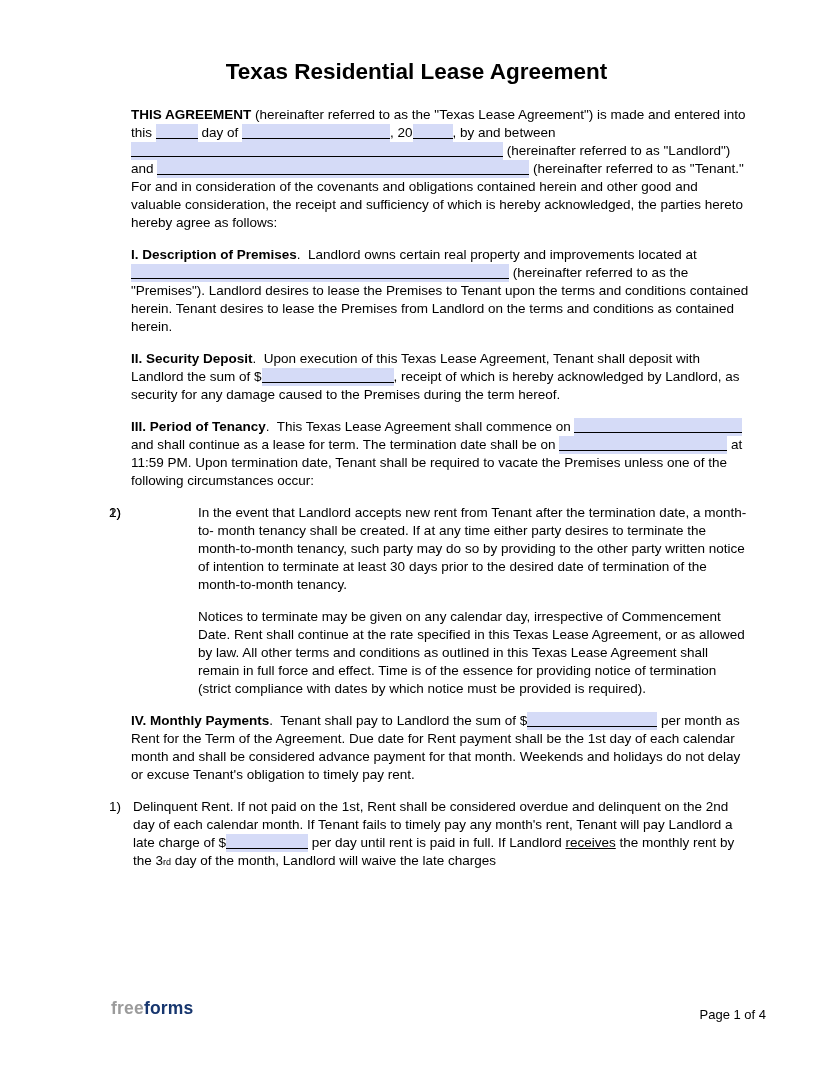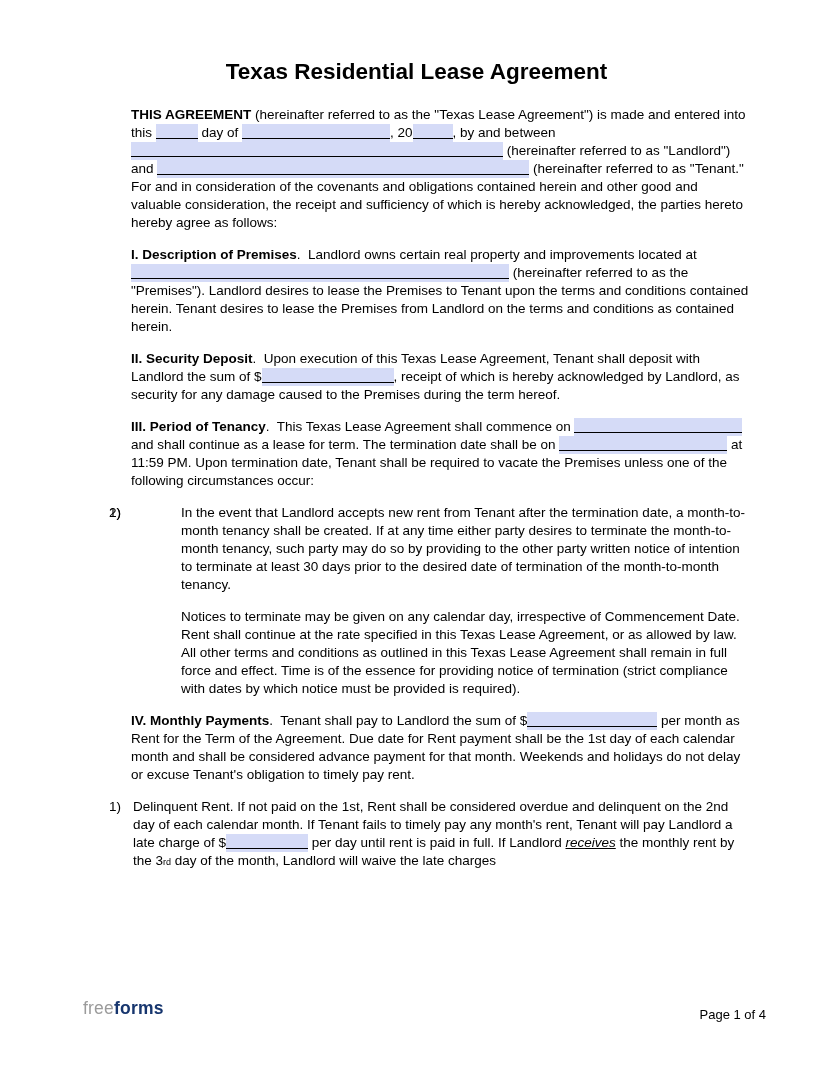--- a/index.html
+++ b/index.html
@@ -38,26 +38,26 @@
   .list-item {
     position: relative;
     padding-left: 50px;
   }
   .list-num {
     position: absolute;
     left: 26px;
     top: 0;
   }
   .sub-para {
-    margin-left: 50px;
+    margin-left: 67px;
   }
   .seg-normal { font-style: normal; }
   .seg-bold { font-weight: bold; }
   .seg-underline { }
-  .seg-italic-underline { font-style: italic; text-decoration: underline; }
+  .seg-italic-underline { text-decoration: underline; }
   .seg-small { font-size: 9px; }
   .blank {
     display: inline-block;
     height: 14px;
     background: var(--blank-fill, #d5dbf7);
     border-bottom: 1.5px solid var(--blank-line, #000000);
     box-shadow: 0 3px 0 var(--blank-fill, #d5dbf7);
     vertical-align: -2px;
   }
   .footer {
@@ -67,21 +67,21 @@
     top: 998px;
     display: flex;
     justify-content: space-between;
     align-items: flex-start;
   }
   .logo {
     font-size: 17.5px;
     line-height: 20px;
     letter-spacing: 0.2px;
   }
-  .logo-free { color: var(--logo-gray, #9b9b9b); font-weight: normal; }
+  .logo-free { color: var(--logo-gray, #9b9b9b); font-weight: bold; margin-left: 28px; }
   .logo-forms { color: var(--logo-navy, #17366e); font-weight: bold; }
   .page-number {
     font-size: 13px;
     margin-top: 9px;
     color: var(--text, #000000);
   }
 </style>
 </head>
 <body>
 

